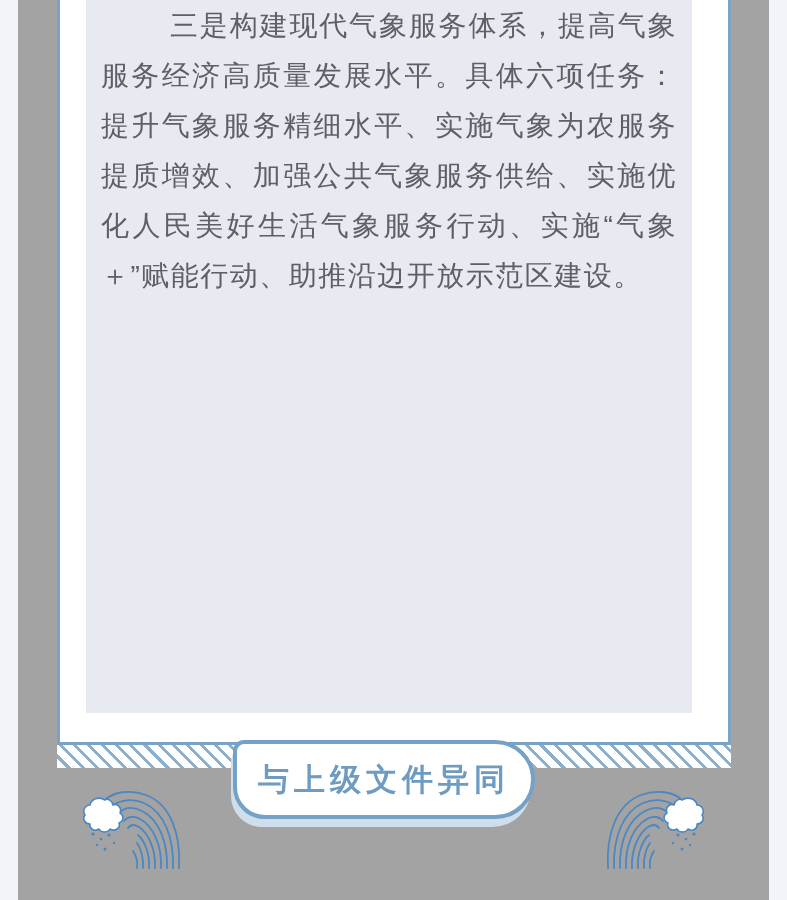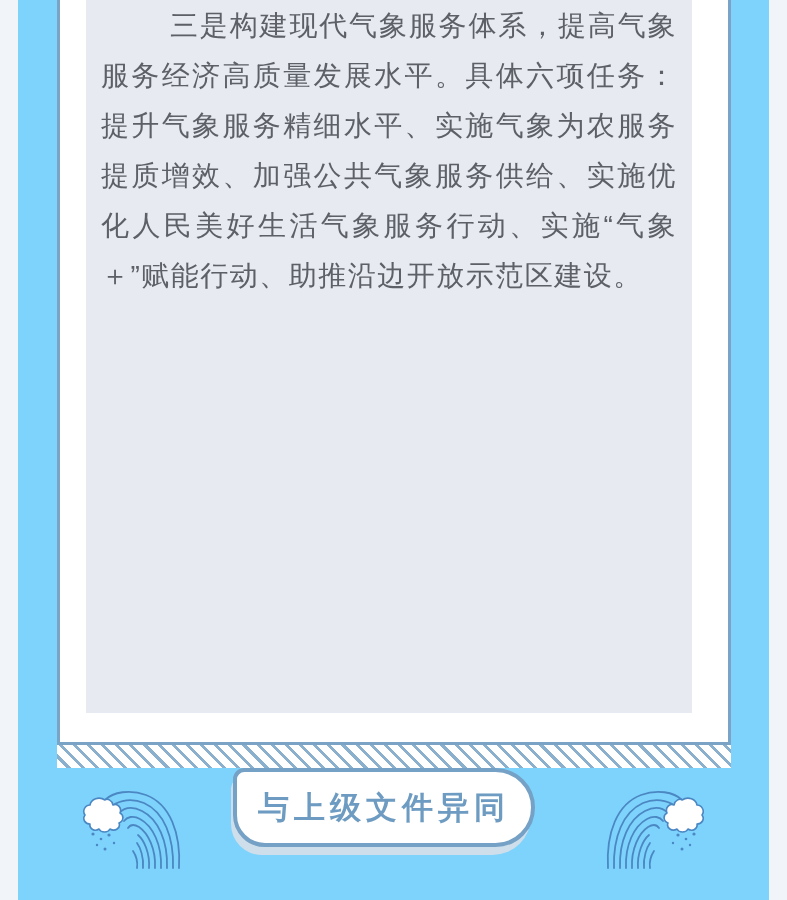--- a/index.html
+++ b/index.html
@@ -1,38 +1,38 @@
 <!DOCTYPE html>
 <html><head>
 <meta charset="utf-8">
 <style>
   html,body{margin:0;padding:0;background:#f1f5fa;}
   .stage{position:relative;width:787px;height:900px;overflow:hidden;
          background:#f1f5fa;font-family:"Liberation Sans",sans-serif;}
-  .section{position:absolute;left:18px;top:0;width:751px;height:900px;background:#7dd3fc;}
+  .section{position:absolute;left:18px;top:0;width:751px;height:900px;background:#a3a3a3;}
 
   
   .doc-card{position:absolute;left:39px;top:0;width:674px;height:745px;box-sizing:border-box;
             background:#ffffff;border:3px solid #7aa3c6;border-top:none;}
   
   .doc-panel{position:absolute;left:26px;top:0;width:606px;height:713px;box-sizing:border-box;
              background:#e7eaf0;padding:1px 15px 0 15px;}
   p.doc-par{margin:0;font-size:28px;line-height:50px;letter-spacing:1.5px;color:#5d6067;
             text-indent:69px;text-align:justify;font-weight:400;}
 
   
   .hatch-band{position:absolute;left:39px;top:745px;width:674px;height:23px;
               background:repeating-linear-gradient(45deg,#ffffff 0 7px,#8ab0cd 7px 10px);}
 
   
   .wave{position:absolute;top:787px;width:100px;height:85px;}
   .wave.left{left:64px;}
   .wave.right{left:587px;transform:scaleX(-1);}
 
-  .cta{position:absolute;left:215px;top:768px;width:302px;height:79px;box-sizing:border-box;
+  .cta{position:absolute;left:215px;top:740px;width:302px;height:79px;box-sizing:border-box;
        background:#ffffff;border:4px solid #74a1c5;border-radius:12px 42px 42px 34px;
        box-shadow:-3px 9px 0 -1px #cfdeeb;
        color:#6d9bc1;font-size:31px;font-weight:bold;letter-spacing:5px;
        display:flex;align-items:center;justify-content:center;cursor:pointer;}
 </style>
 </head>
 <body>
 
 <div class="stage">
   <div class="section">

